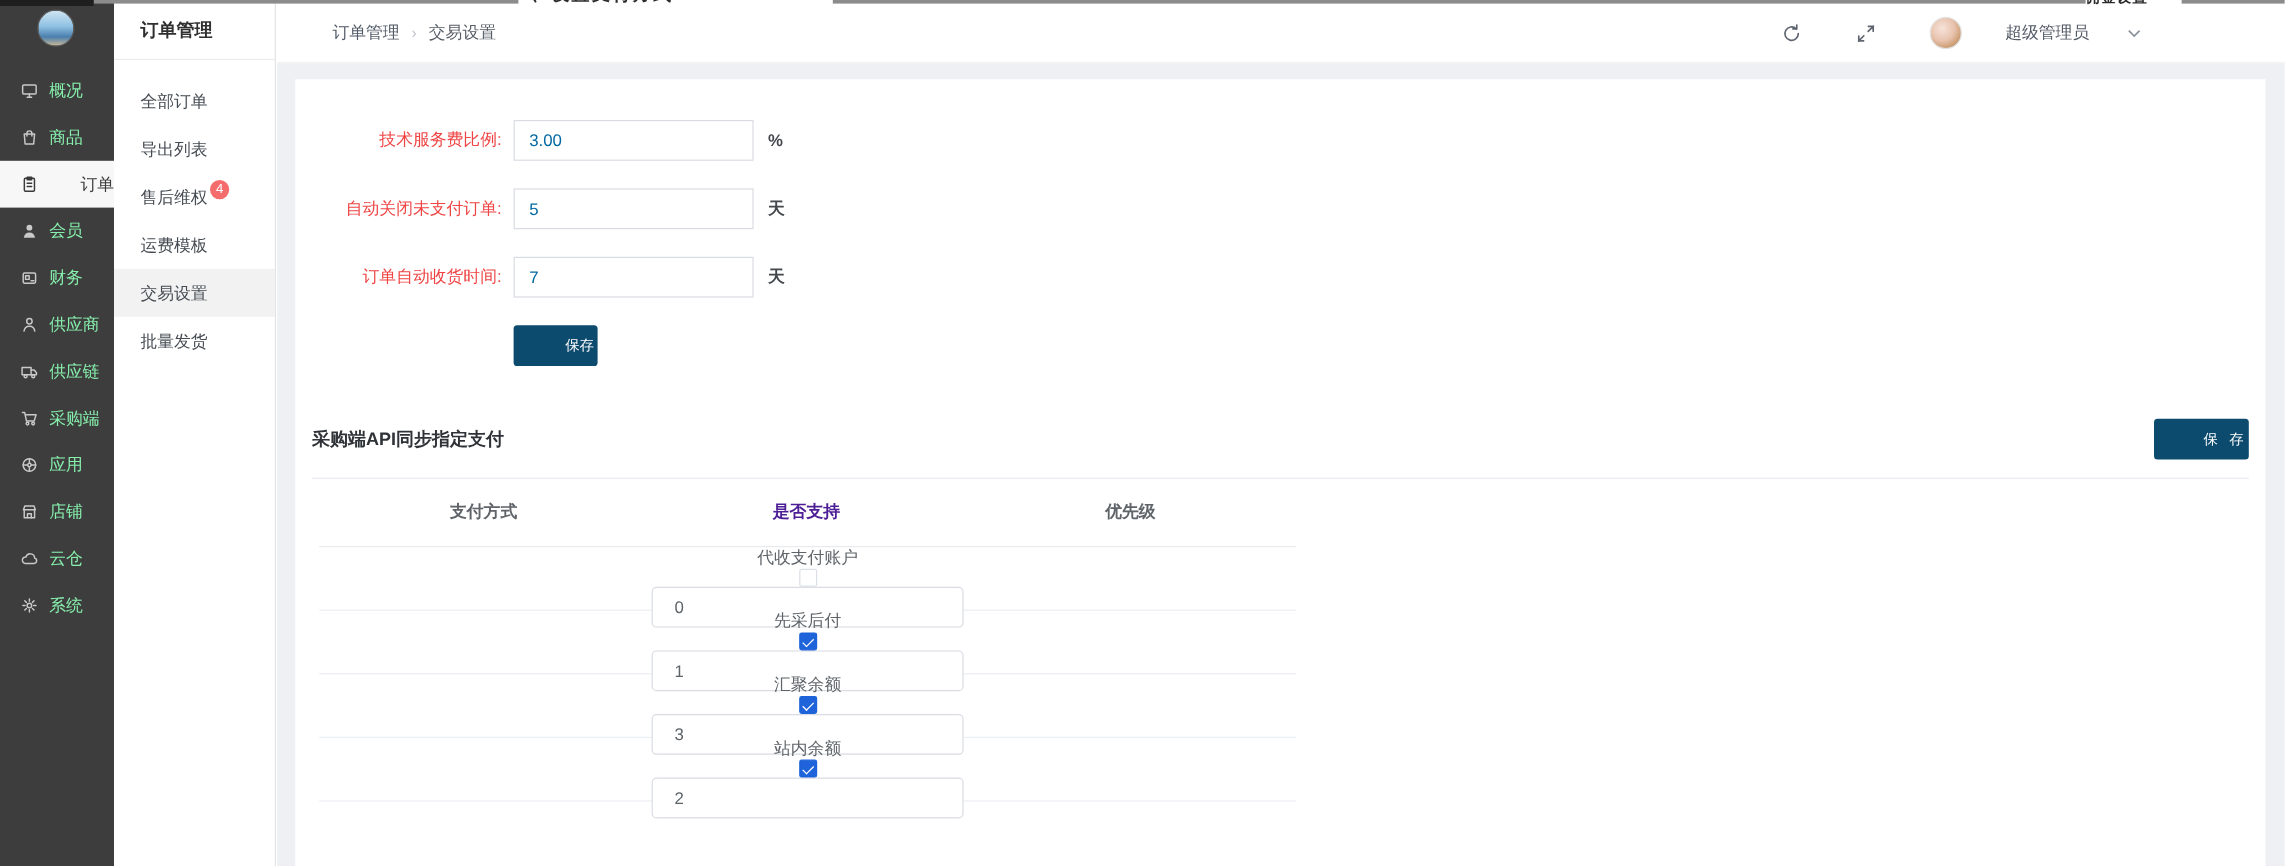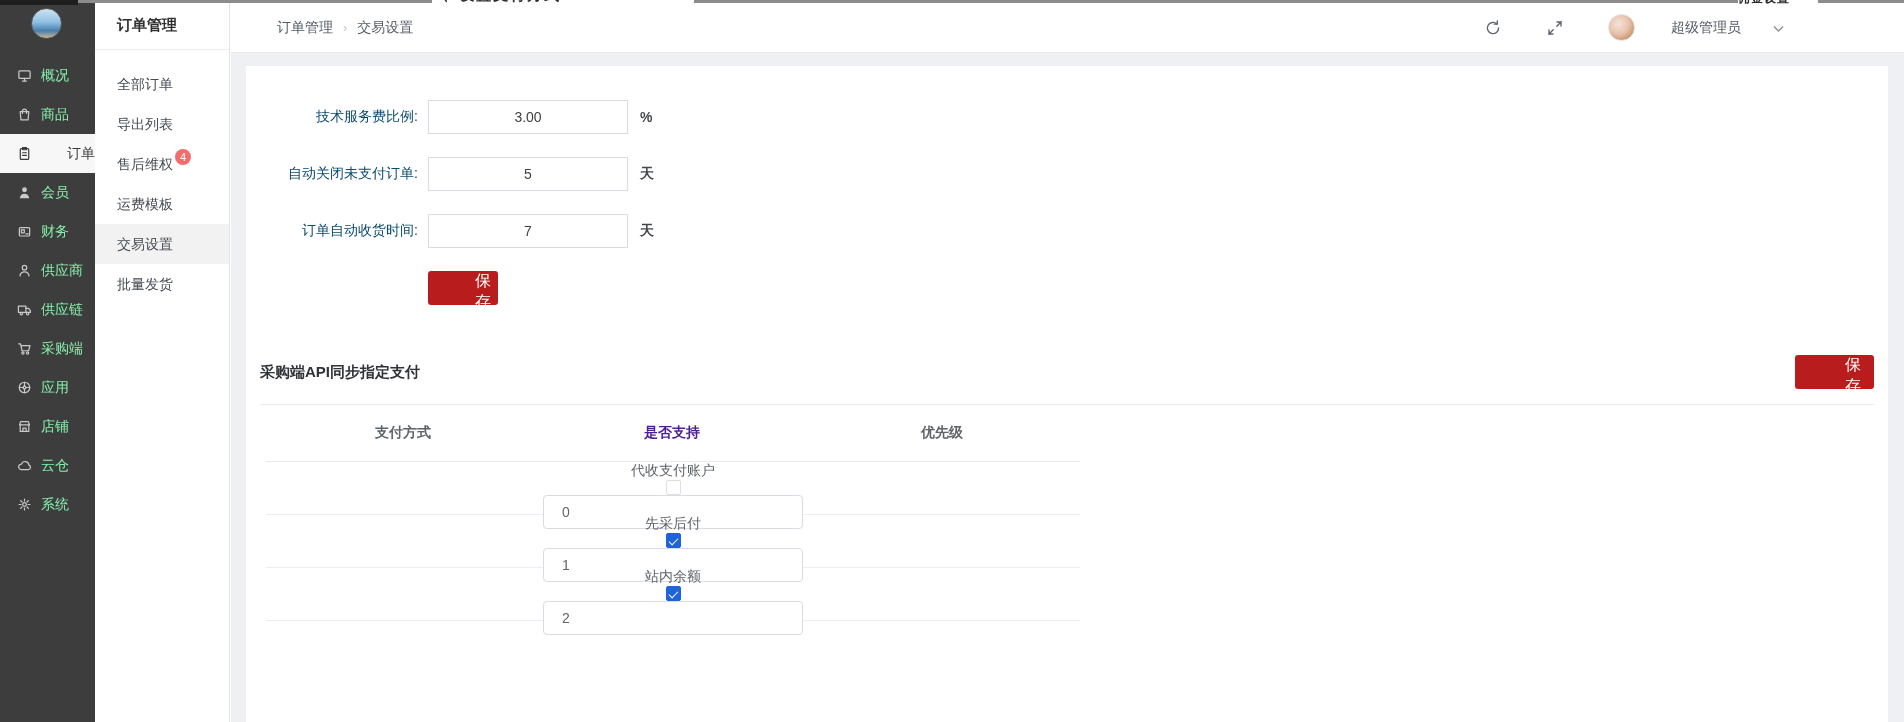--- a/index.html
+++ b/index.html
@@ -62,27 +62,27 @@
   .user-caret { margin-left:5px; cursor:pointer; }
   .user-caret svg { width:11px; height:8px; stroke:#8a9099; fill:none; stroke-width:1.4; }
 
   
   .page-bg { position:absolute; left:231px; top:53px; right:0; bottom:0; background:#eef0f3; z-index:5; }
   .card { position:absolute; left:246px; top:66px; width:1642px; height:656px; background:#fff;
     z-index:10; padding:34px 14px 0 14px; }
 
   
   .form-row { display:flex; align-items:center; margin-bottom:23px; }
-  .form-label { width:158px; text-align:right; font-size:14px; color:#0c4a6e; flex:none; }
+  .form-label { width:158px; text-align:right; font-size:14px; color:#ef4444; flex:none; }
   .form-input { width:200px; height:34px; margin-left:10px; border:1px solid #d9dce3; border-radius:0;
-    padding:0 12px; font-size:14px; color:#404040; outline:none; background:#fff;
-    font-family:"Liberation Sans","DejaVu Sans",sans-serif;text-align:center; }
+    padding:0 12px; font-size:14px; color:#0369a1; outline:none; background:#fff;
+    font-family:"Liberation Sans","DejaVu Sans",sans-serif; }
   .form-suffix { margin-left:12px; font-size:14px; color:#44484d; font-weight:bold; }
-  .btn-primary { height:34px; border:none; border-radius:3px; background:#b91c1c; color:#fff;
-    font-size:16px; cursor:pointer; font-family:"Liberation Sans","DejaVu Sans",sans-serif;padding-left:40px; }
+  .btn-primary { height:34px; border:none; border-radius:3px; background:#0c4a6e; color:#fff;
+    font-size:12px; cursor:pointer; font-family:"Liberation Sans","DejaVu Sans",sans-serif;padding-left:40px; }
   .form-save { width:70px; margin-left:168px; }
 
   
   .section-head { display:flex; align-items:center; margin-top:44px; height:34px; }
   .section-title { font-size:15px; font-weight:bold; color:#2f3338; }
   .section-save { width:79px; margin-left:auto; letter-spacing:3px; }
   .section-divider { border-bottom:1px solid #e8eaee; margin-top:15px; }
 
   
   .pay-table { width:814px; margin-left:6px; }
@@ -323,20 +323,29 @@
       <div class="pt-row pt-body-row">
         <div class="pt-col1">先采后付</div>
         <div class="pt-col2">
             <span class="checkbox checked"></span>
           </div>
         <div class="pt-col3">
             <input class="prio-input" type="text" value="1" style="">
           </div>
       </div>
 
+      <div class="pt-row pt-body-row">
+        <div class="pt-col1">汇聚余额</div>
+        <div class="pt-col2">
+            <span class="checkbox checked"></span>
+          </div>
+        <div class="pt-col3">
+            <input class="prio-input" type="text" value="3" style="">
+          </div>
+      </div>
 
       <div class="pt-row pt-body-row">
         <div class="pt-col1">站内余额</div>
         <div class="pt-col2">
             <span class="checkbox checked"></span>
           </div>
         <div class="pt-col3">
             <input class="prio-input" type="text" value="2" style="">
           </div>
       </div>

